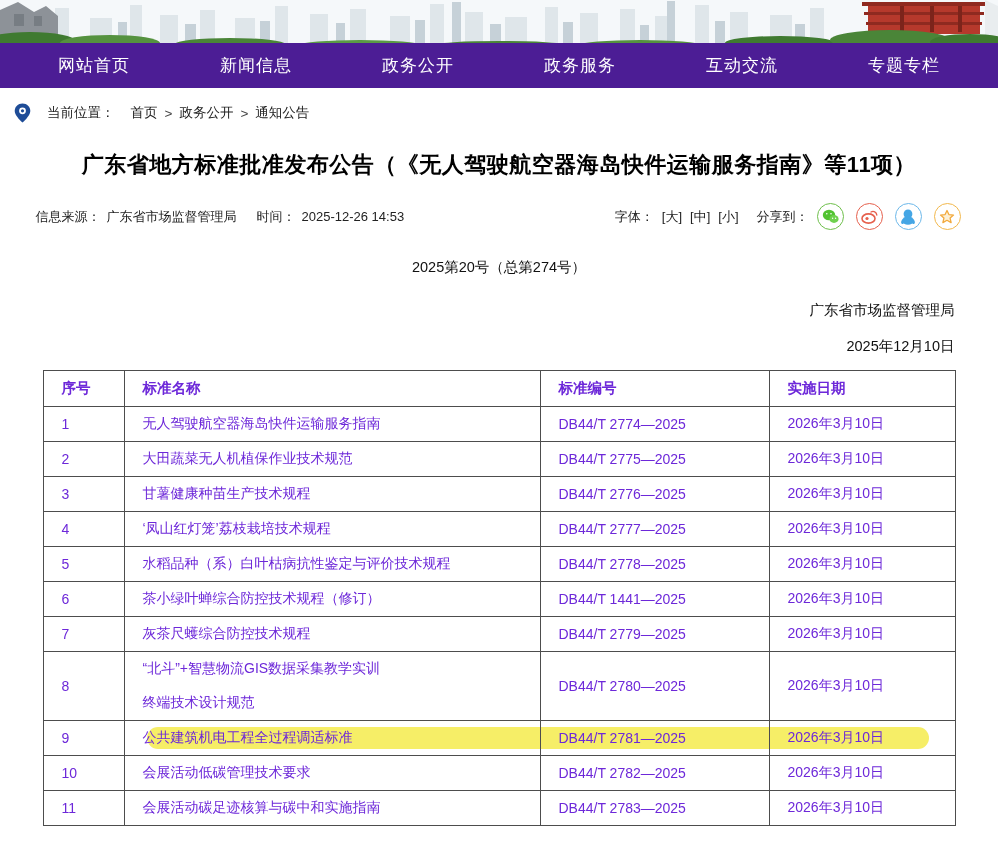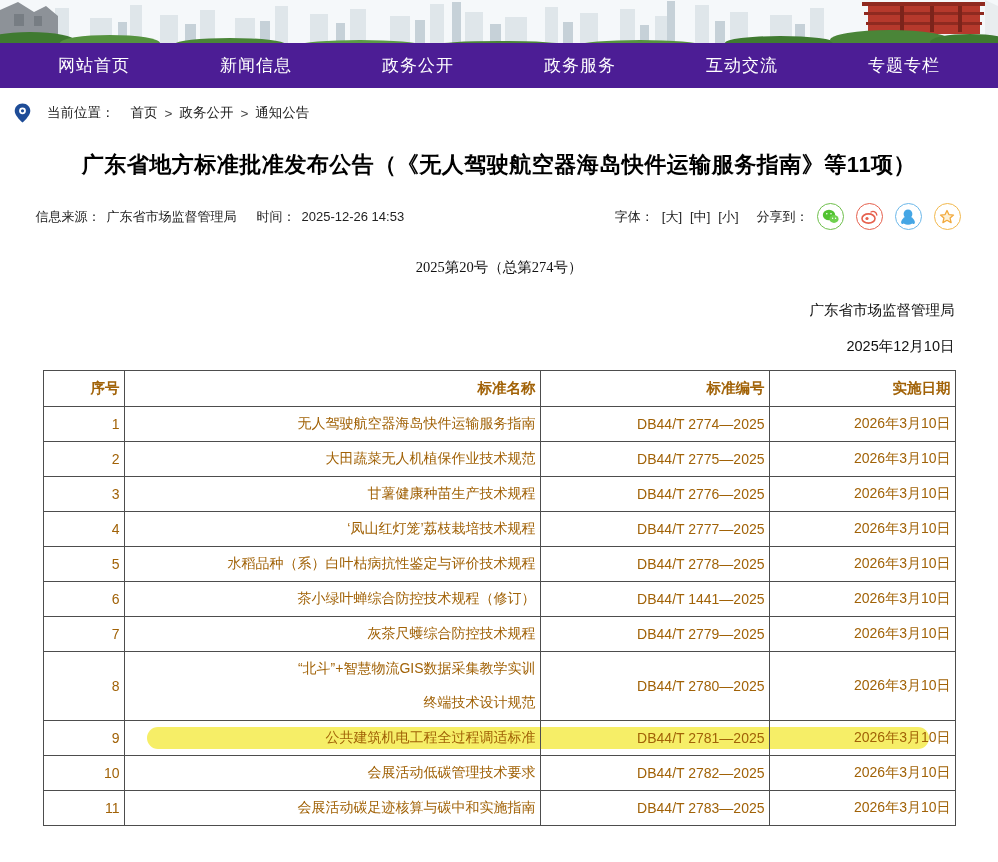--- a/index.html
+++ b/index.html
@@ -52,34 +52,34 @@
   .share-circle {
     width:27px; height:27px; border-radius:50%;
     display:flex; align-items:center; justify-content:center; cursor:pointer;
     background:#fff;
   }
   .share-circle.wechat { border:1.5px solid #6ebf4b; }
   .share-circle.weibo  { border:1.5px solid #e6604d; }
   .share-circle.qq     { border:1.5px solid #6cb8ea; }
   .share-circle.star   { border:1.5px solid #f2b84c; }
 
-  .doc-number { text-align:center; margin-top:28px; font-size:14.5px; color:#111;font-family:Liberation Serif, serif; }
+  .doc-number { text-align:center; margin-top:28px; font-size:14.5px; color:#111; }
   .body-text  { margin-top:27px; font-size:14.5px; text-indent:2em; color:#111; }
   .signature  { text-align:right; font-size:14.5px; color:#111; padding-right:12px; }
   .signature.org  { margin-top:24px; }
   .signature.date { margin-top:17px; }
 
   
   table.std-table {
     border-collapse:collapse; margin:14px auto 0 auto;
     width:912px; table-layout:fixed;
   }
   .std-table th, .std-table td {
-    border:1px solid #4d4d4d; text-align:right;
-    font-size:14px; color:#a16207; padding:8px 4px; height:35px;
+    border:1px solid #4d4d4d; text-align:left;
+    font-size:14px; color:#6d28d9; padding:8px 18px; height:35px;
     vertical-align:middle;
   }
   .std-table th { font-weight:bold; font-size:14.5px; }
   .col-no   { width:81px;  }
   .col-name { width:416px; }
   .col-code { width:229px; }
   .col-date { width:186px; }
 
   .name-line + .name-line { margin-top:16px; }
 

